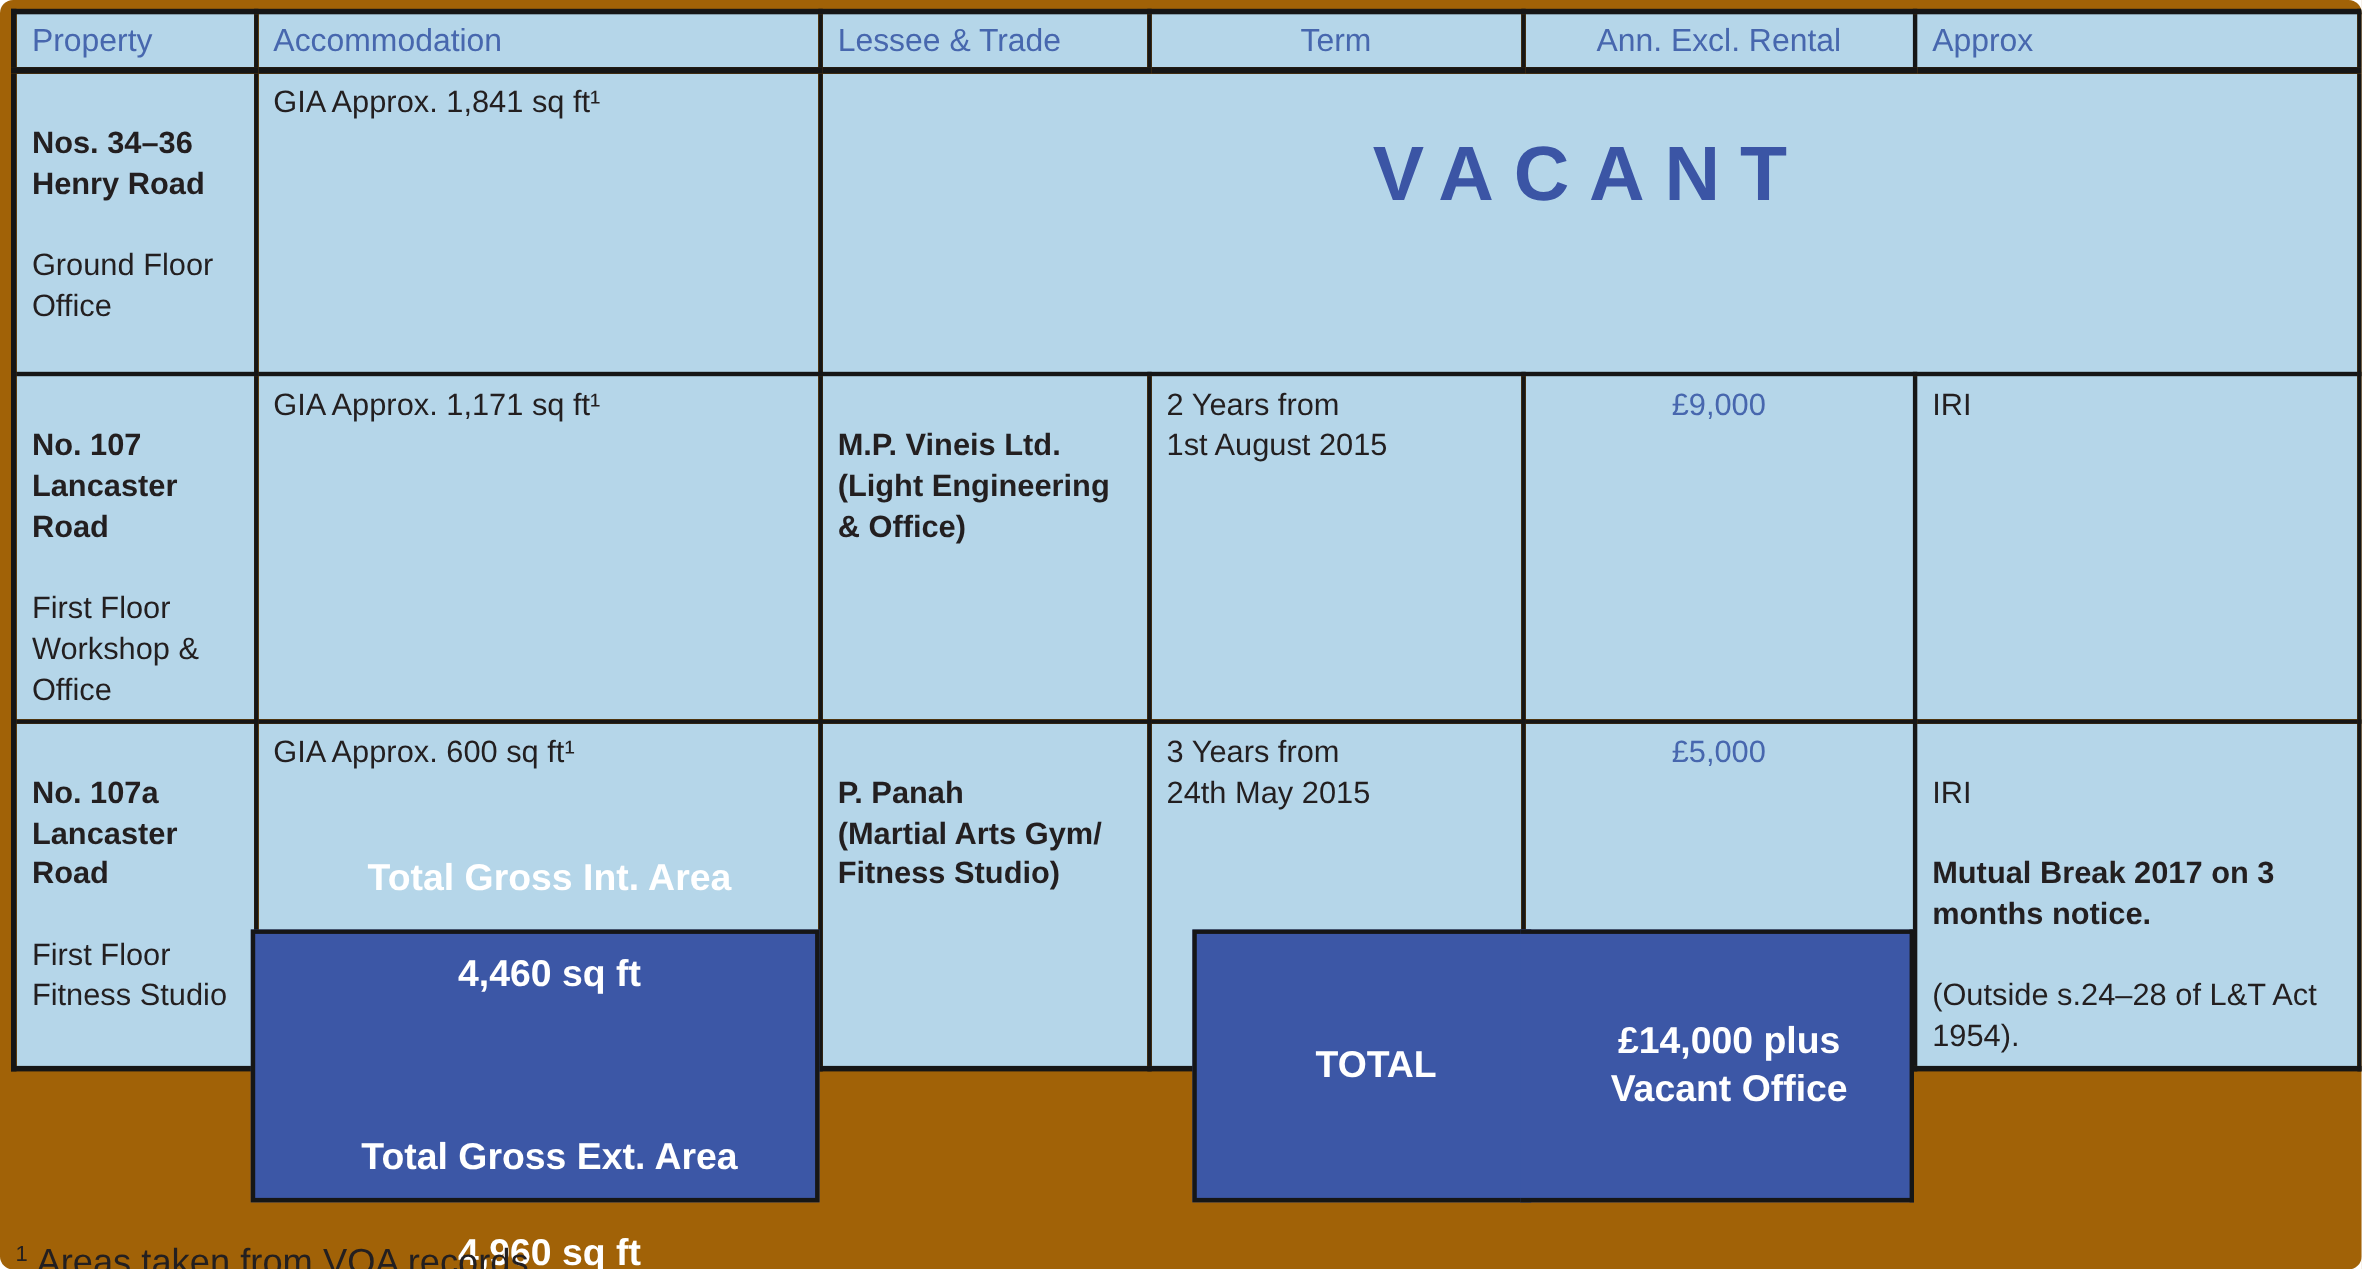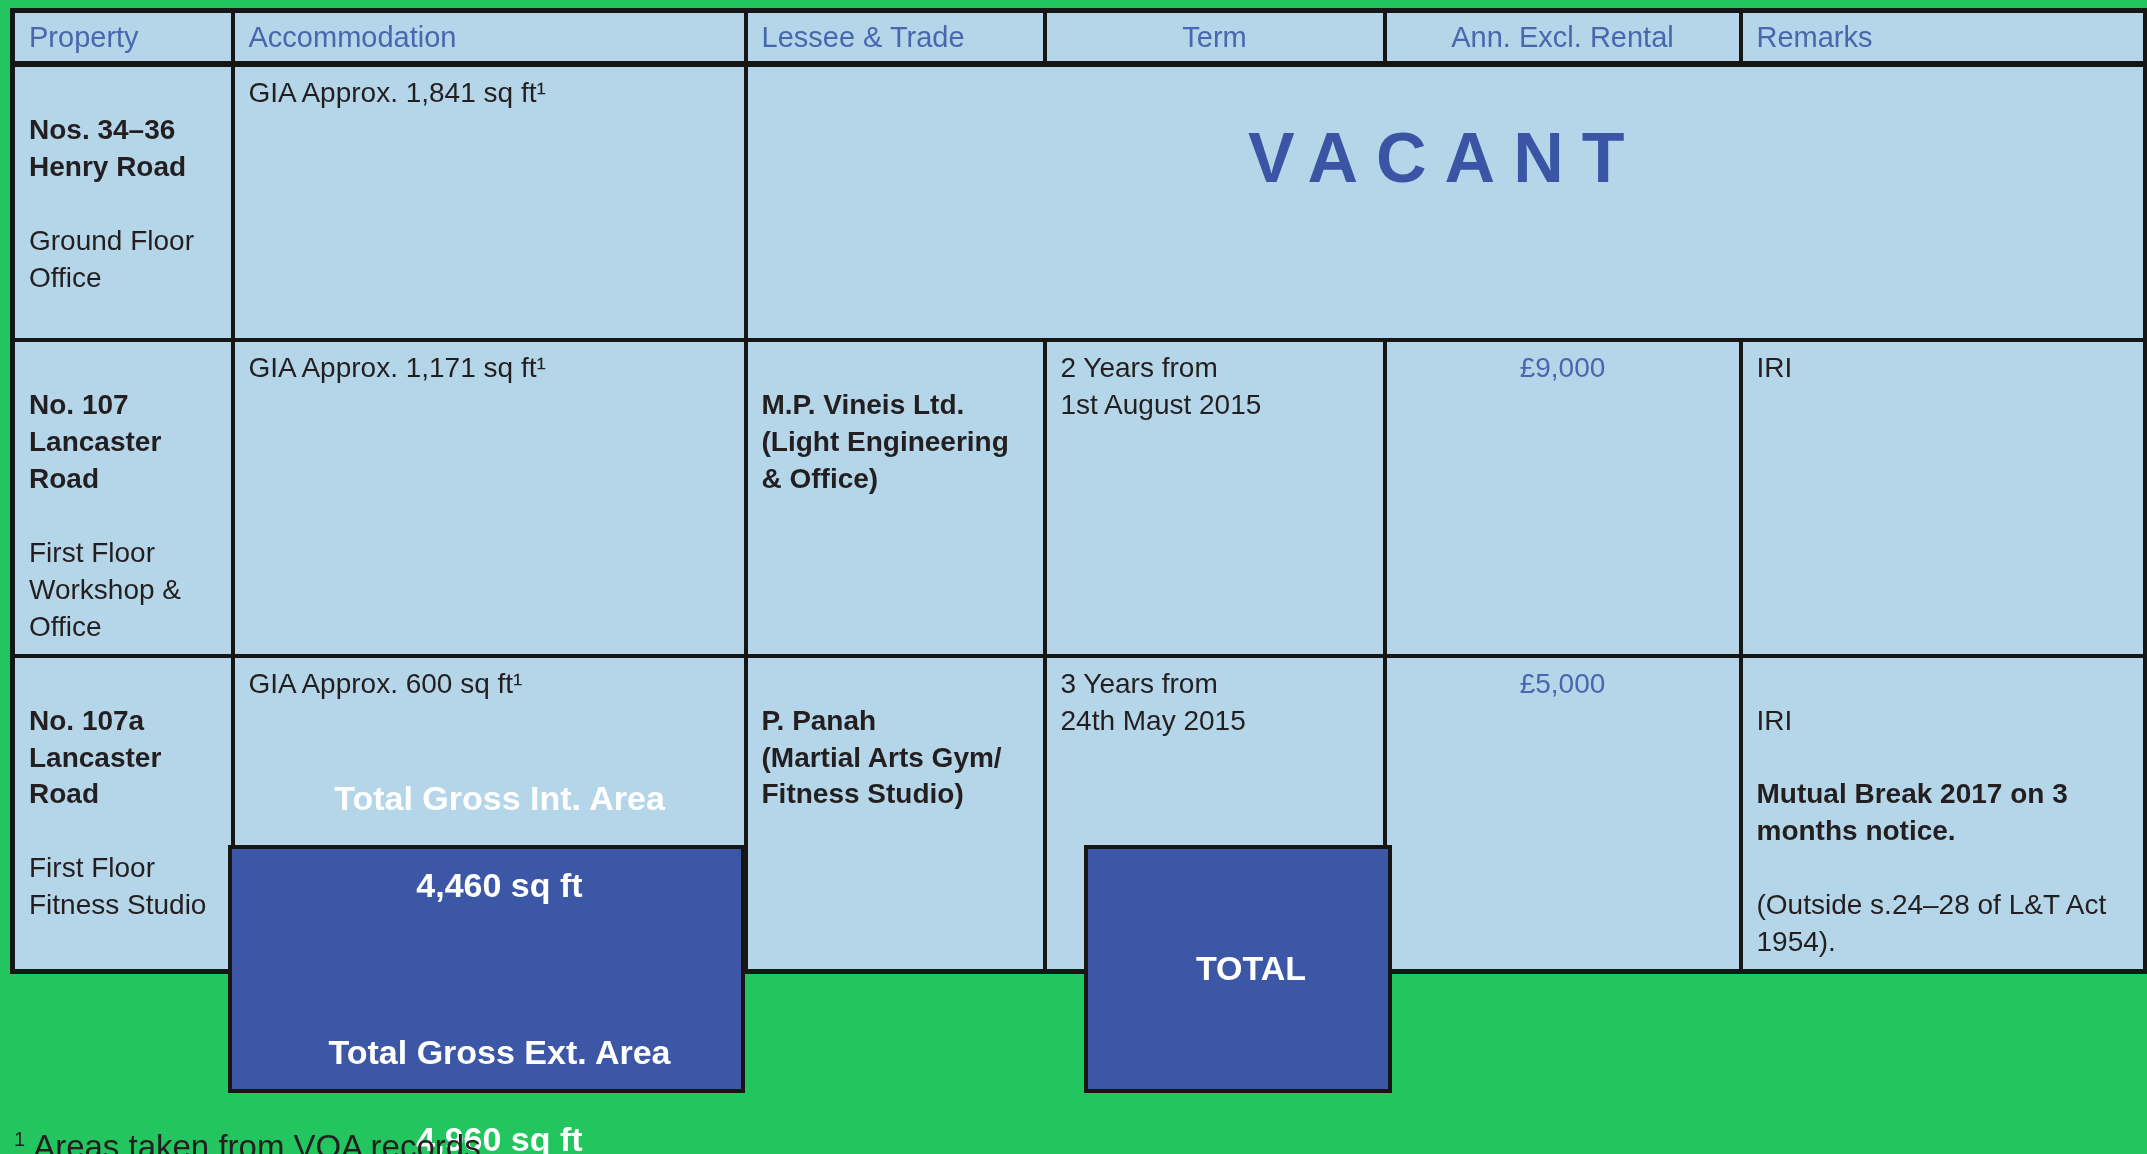--- a/index.html
+++ b/index.html
@@ -1,23 +1,24 @@
 <!DOCTYPE html>
 <html><head>
 <meta charset="utf-8">
 <style>
   html, body { margin: 0; padding: 0; background: #ffffff; }
   .page {
     position: relative;
     width: 2147px;
     height: 1154px;
-    background: #22c55e;
+    background: #a16207;
     font-family: "Liberation Sans", sans-serif;
     color: #231f20;
     overflow: hidden;
+    border-radius: 12px;
   }
   table.schedule {
     position: absolute;
     left: 10px;
     top: 8px;
     width: 2133px;
     border-collapse: collapse;
     table-layout: fixed;
   }
   table.schedule th, table.schedule td {
@@ -114,21 +115,21 @@
       <col style="width:356px">
       <col style="width:405px">
     </colgroup>
     <thead>
       <tr>
         <th class="th-left">Property</th>
         <th class="th-left">Accommodation</th>
         <th class="th-left">Lessee &amp; Trade</th>
         <th class="th-center">Term</th>
         <th class="th-center">Ann. Excl. Rental</th>
-        <th class="th-left">Remarks</th>
+        <th class="th-left">Approx</th>
       </tr>
     </thead>
     <tbody>
       <tr class="row-1">
         <td>
           <span class="prop-name">Nos. 34–36
 Henry Road</span><br>
           <span>Ground Floor
 Office</span>
         </td>
@@ -192,18 +193,22 @@
       <div class="tfoot-gap"></div>
       <div>Total Gross Ext. Area</div>
       <div>4,960 sq ft</div>
     </div>
   </div>
 
   <div class="tfoot-box tfoot-total">
     <div>TOTAL</div>
   </div>
 
+  <div class="tfoot-box tfoot-rental">
+    <div>£14,000 plus
+Vacant Office</div>
+  </div>
 
   <div class="footnote">
     <sup>1</sup><span>Areas taken from VOA records</span>
   </div>
 
 </div>
 
 </body></html>

